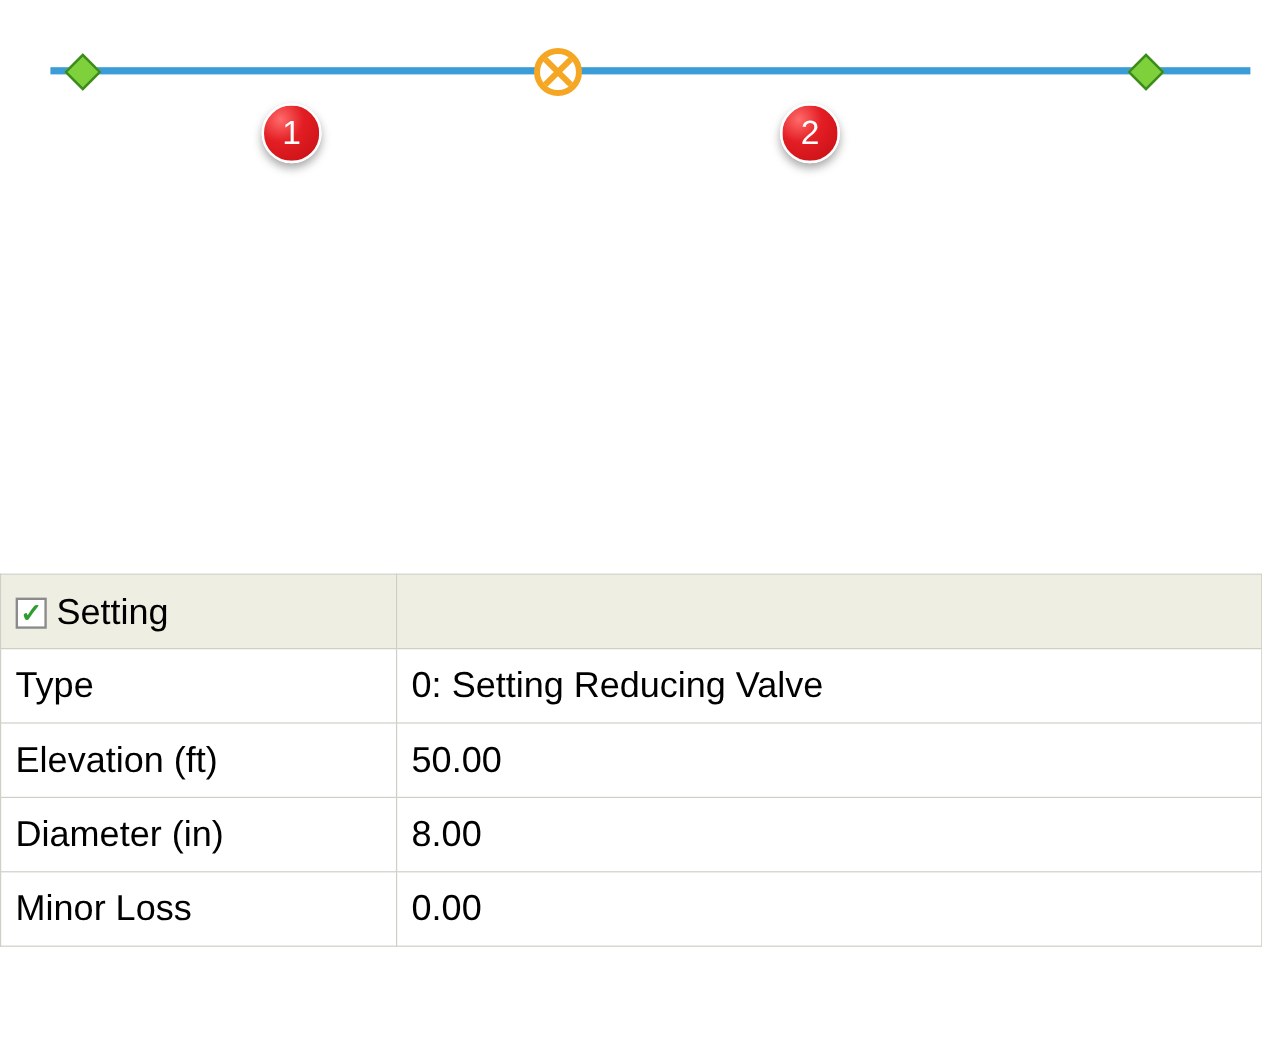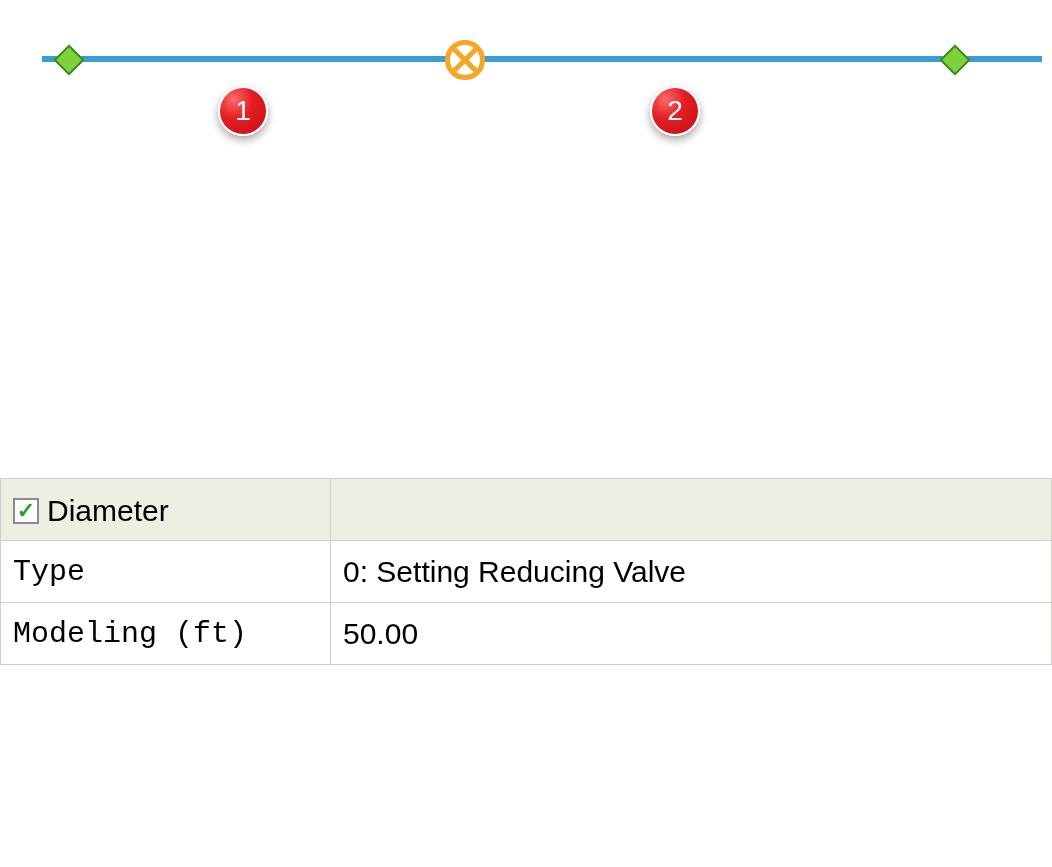--- a/index.html
+++ b/index.html
@@ -140,21 +140,20 @@
       justify-content: center;
     }
     .check-mark {
       color: #2e9c2e;
       font-size: 22px;
       font-weight: bold;
       line-height: 1;
     }
     .property-table td.label-cell {
       width: 330px;
-      font-family: Liberation Mono, monospace;
     }
   </style>
 </head>
 <body>
 
 <div class="diagram-area">
   <div class="pipe-line"></div>
   <div class="node-diamond node-left"></div>
   <div class="valve-circle"></div>
   <div class="node-diamond node-right"></div>
@@ -163,27 +162,35 @@
 </div>
 
 <table class="property-table">
   <tbody>
       <tr class="header-row">
     <th>
       <span class="checkbox-wrap">
         <span class="check-box">
           <span class="check-mark">✓</span>
         </span>
-        <span>Diameter</span>
+        <span>Setting</span>
       </span>
     </th>
     <th></th>
   </tr>
   <tr>
     <td class="label-cell">Type</td>
     <td>0: Setting Reducing Valve</td>
   </tr>
   <tr>
-    <td class="label-cell">Modeling (ft)</td>
+    <td class="label-cell">Elevation (ft)</td>
     <td>50.00</td>
+  </tr>
+  <tr>
+    <td class="label-cell">Diameter (in)</td>
+    <td>8.00</td>
+  </tr>
+  <tr>
+    <td class="label-cell">Minor Loss</td>
+    <td>0.00</td>
   </tr>
 </tbody>
   </table>
 
 </body></html>

